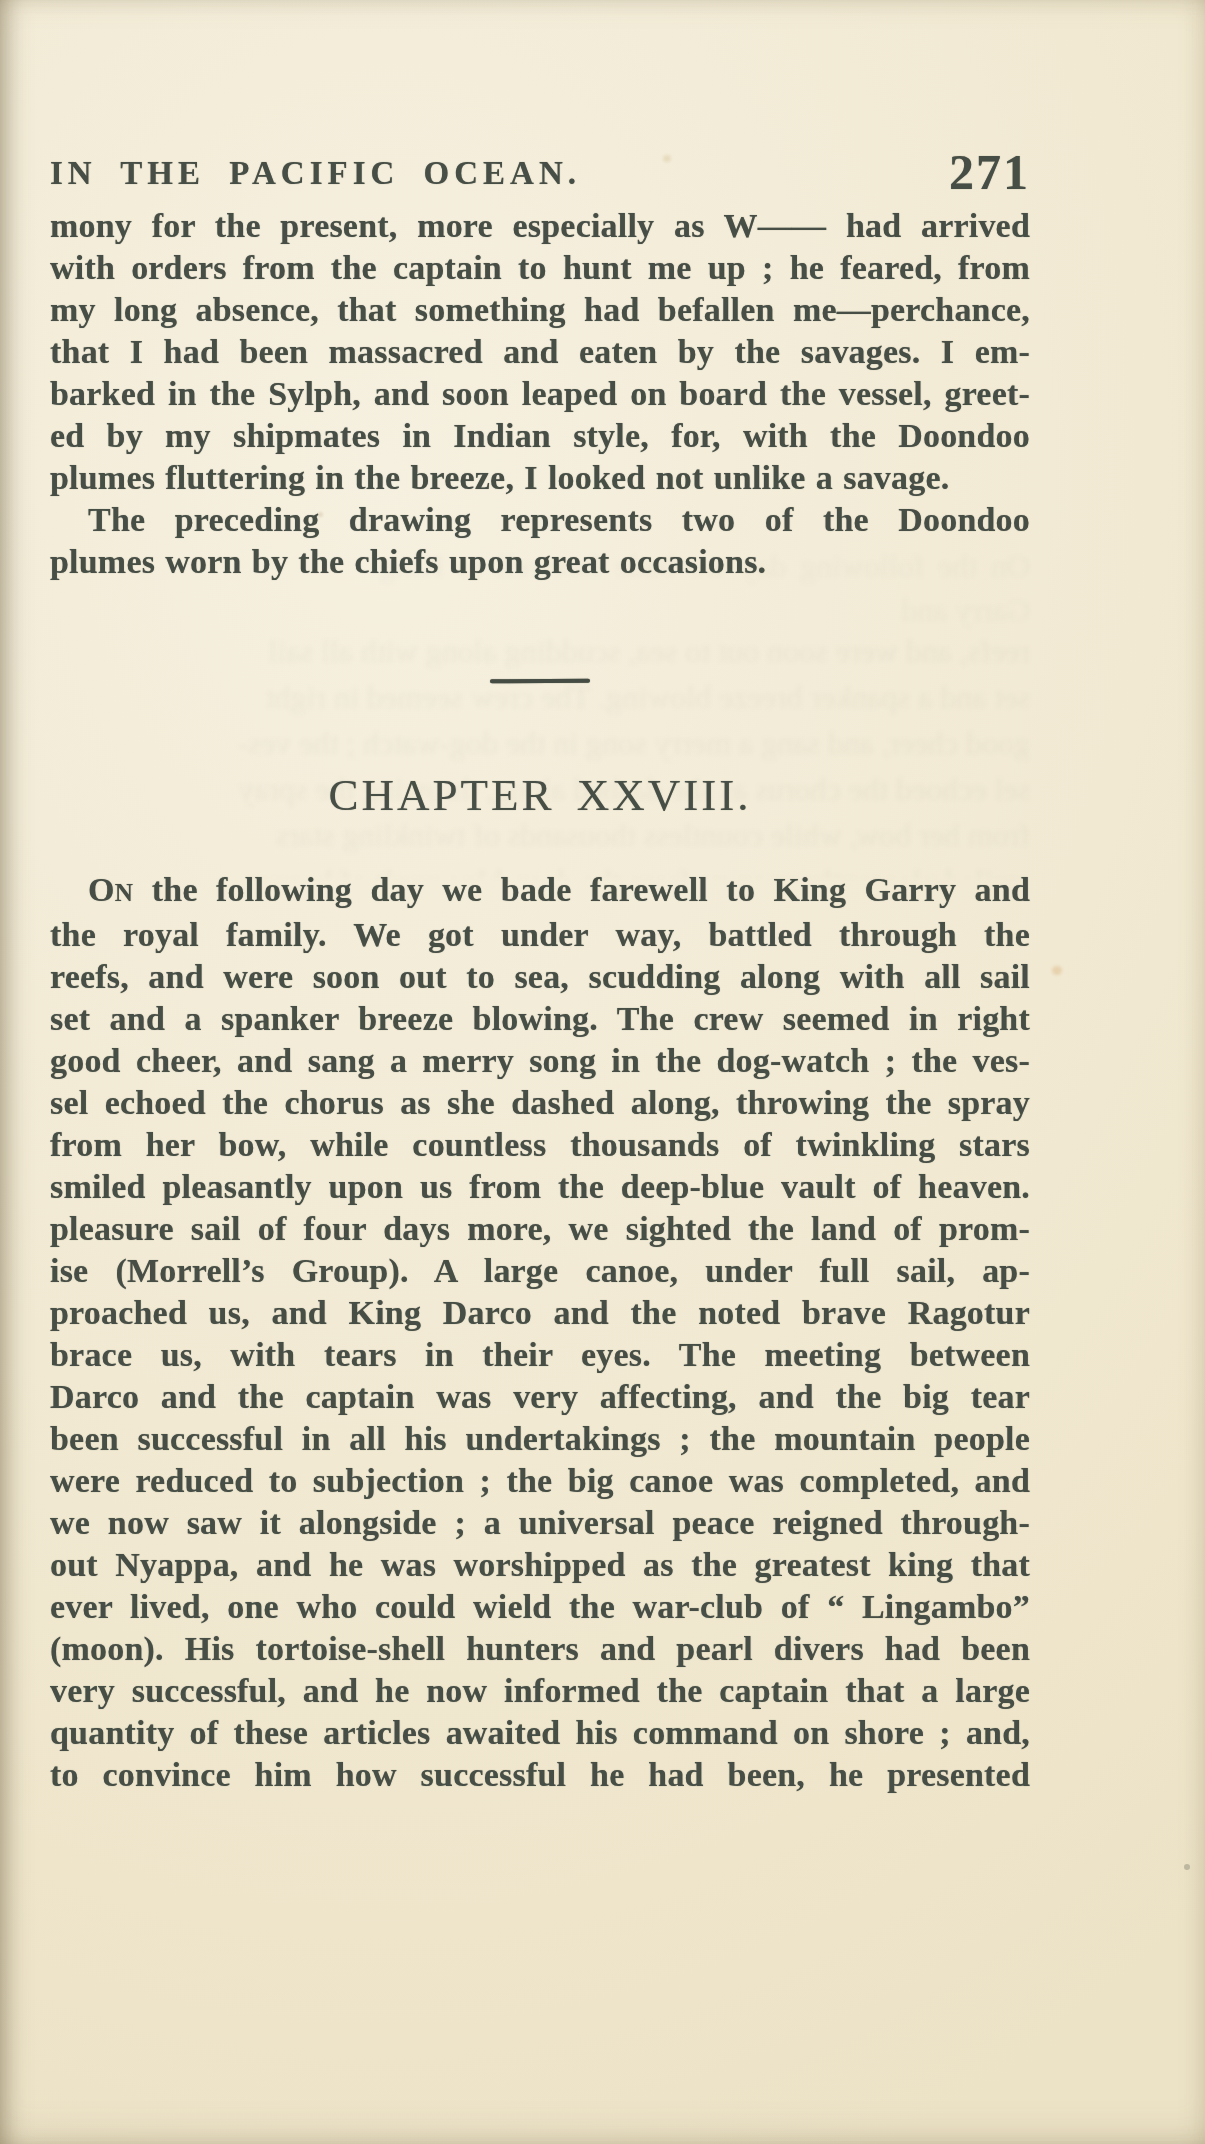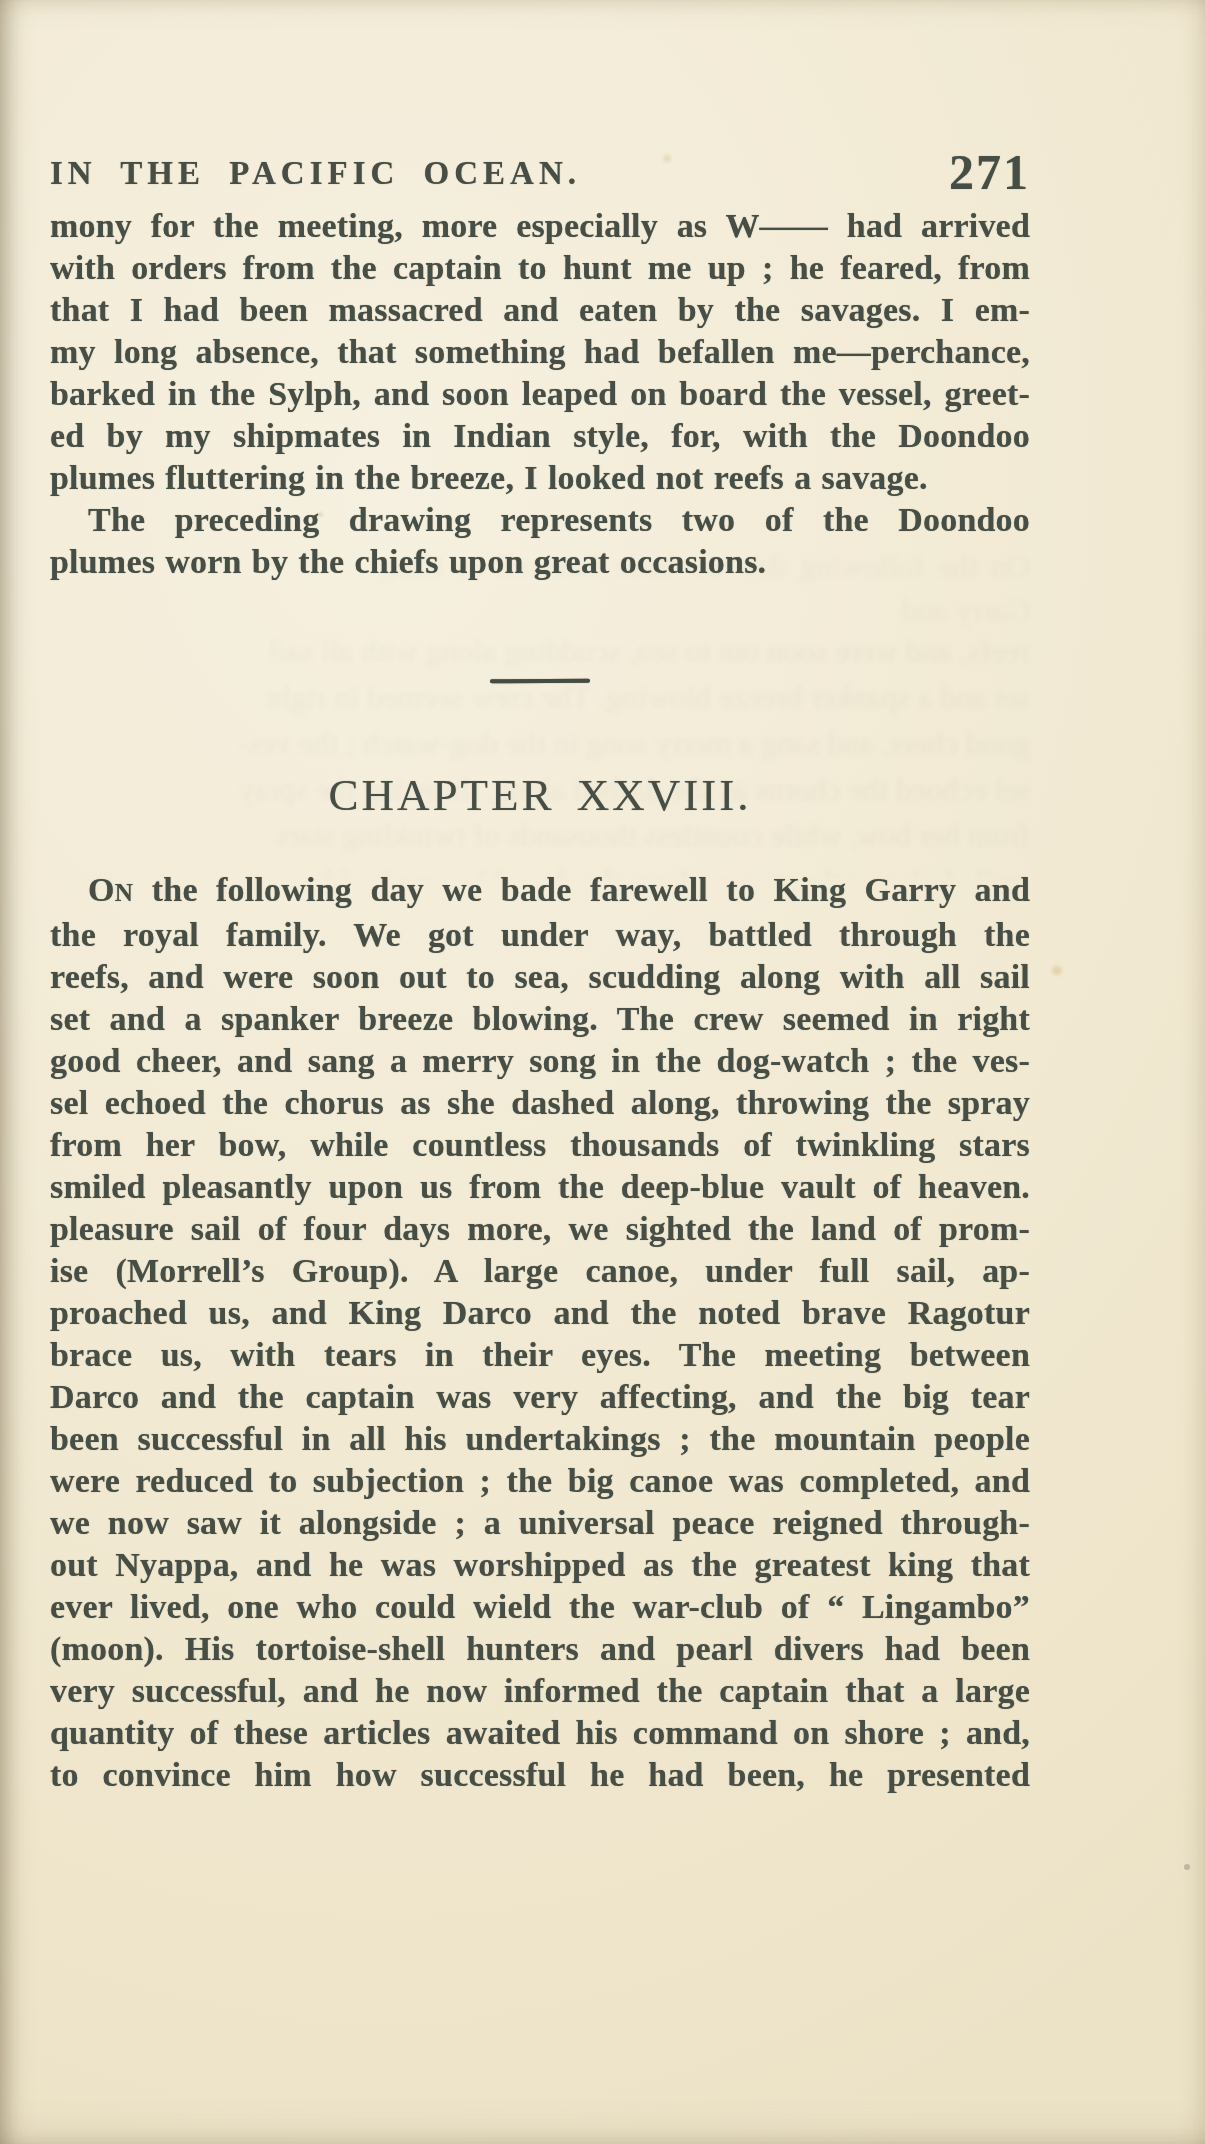--- a/index.html
+++ b/index.html
@@ -152,27 +152,27 @@
   <div class="speck speck-4"></div>
 
   <div class="page-header">
     <div class="running-head ink">IN THE PACIFIC OCEAN.</div>
     <div class="page-number ink">271</div>
   </div>
 
   <div class="text-column">
 
     <div class="paragraph ink" id="para-continued">
-        <div class="line">mony for the meeting, more especially as W—— had arrived</div>
+        <div class="line">mony for the present, more especially as W—— had arrived</div>
         <div class="line">with orders from the captain to hunt me up ; he feared, from</div>
+        <div class="line">my long absence, that something had befallen me—perchance,</div>
         <div class="line">that I had been massacred and eaten by the savages.  I em-</div>
-        <div class="line">my long absence, that something had befallen me—perchance,</div>
         <div class="line">barked in the Sylph, and soon leaped on board the vessel, greet-</div>
         <div class="line">ed by my shipmates in Indian style, for, with the Doondoo</div>
-        <div class="line no-just">plumes fluttering in the breeze, I looked not reefs a savage.</div>
+        <div class="line no-just">plumes fluttering in the breeze, I looked not unlike a savage.</div>
       </div>
 
     <div class="paragraph ink" id="para-drawing">
         <div class="line indent">The preceding drawing represents two of the Doondoo</div>
         <div class="line no-just">plumes worn by the chiefs upon great occasions.</div>
       </div>
 
     <div class="section-rule"></div>
 
     <h2 class="chapter-heading ink">CHAPTER XXVIII.</h2>

